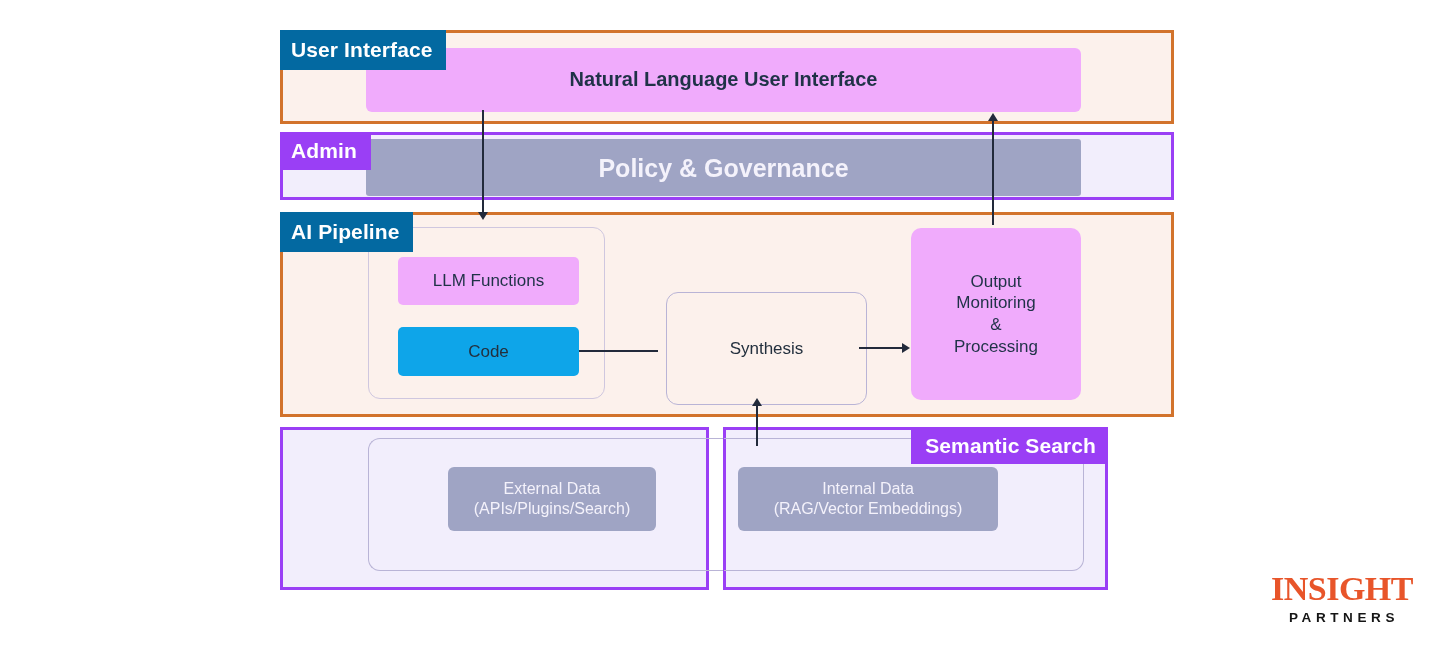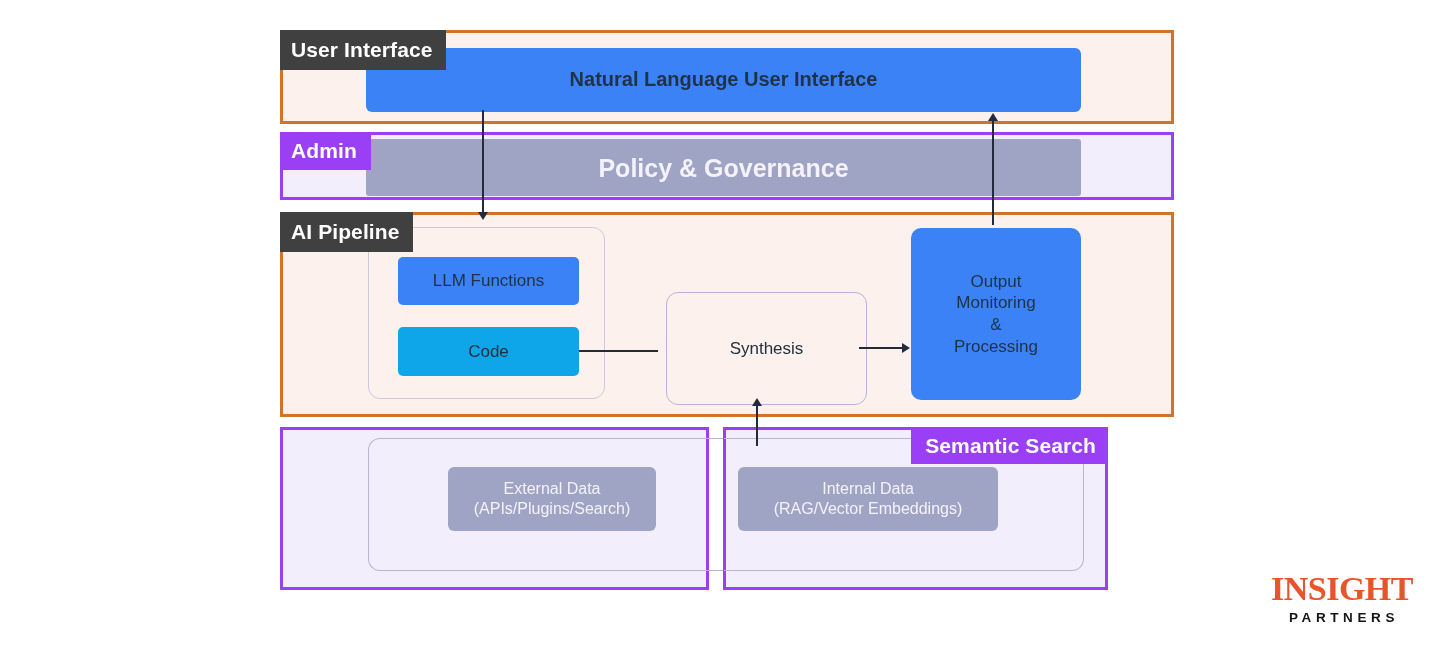--- a/index.html
+++ b/index.html
@@ -41,36 +41,36 @@
     top: -3px;
     box-sizing: border-box;
     display: flex;
     align-items: center;
     color: #ffffff;
     font-weight: bold;
     white-space: nowrap;
     letter-spacing: .1px;
     z-index: 6;
   }
-  .tab.orange { background: #404040; }
+  .tab.orange { background: #0369a1; }
   .tab.purple { background: #9A3FF5; }
   .tab.left  { left: -3px; padding: 0 14px 0 11px; }
   .tab.right { right: -3px; padding: 0 12px 0 14px; }
 
   
   .box {
     position: absolute;
     box-sizing: border-box;
     display: flex;
     align-items: center;
     justify-content: center;
     text-align: center;
     line-height: 1.28;
   }
-  .box.teal      { background: #3b82f6; color: #1F3247; }
+  .box.teal      { background: #f0abfc; color: #1F3247; }
   .box.slate     { background: #9FA4C4; color: #F4F2FB; }
   .box.grey      { background: #0ea5e9; color: #23303E; }
   .box.outline   { background: transparent; border: 1.5px solid #B9B4D6; }
   .box.outline-cream { background: #FCF1EC; border: 1.5px solid #CFC7DF; }
 
   
   .vline, .hline {
     position: absolute;
     background: #222A3B;
     z-index: 4;

